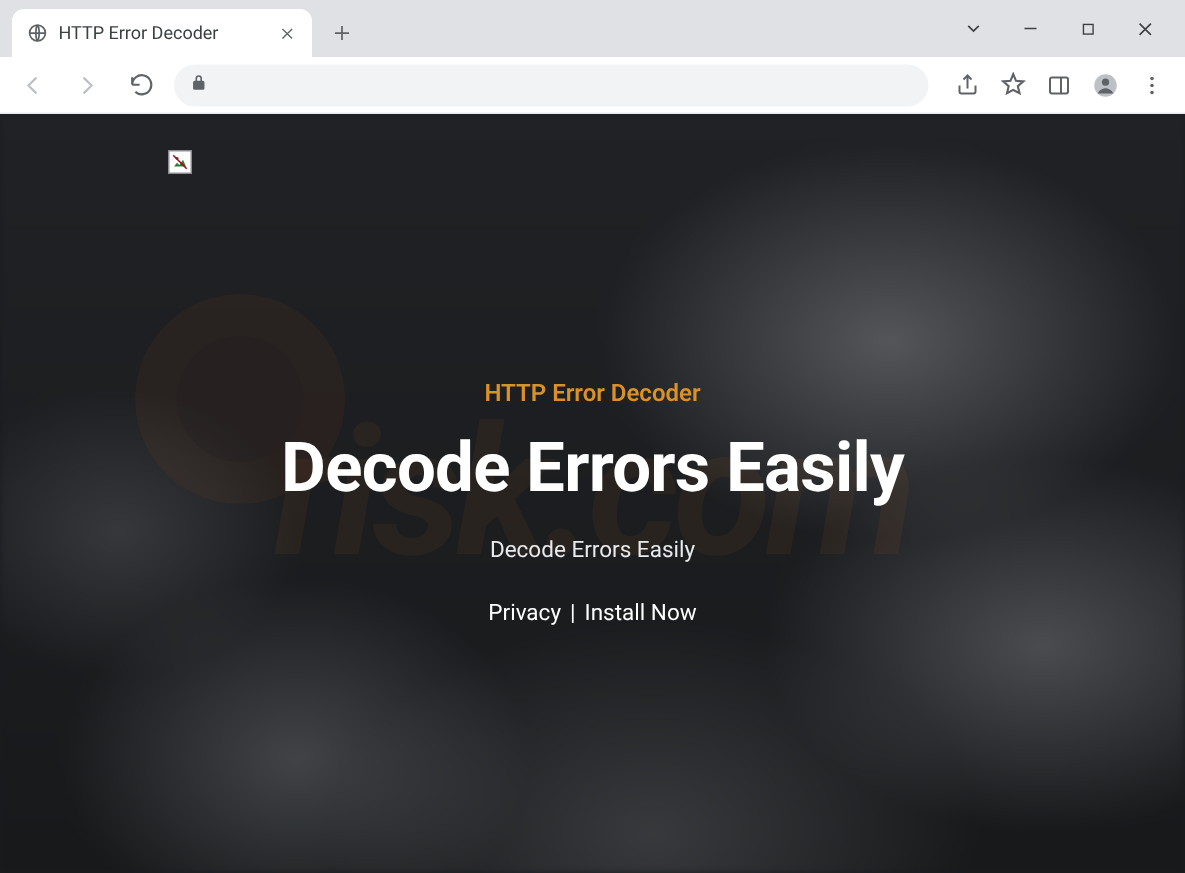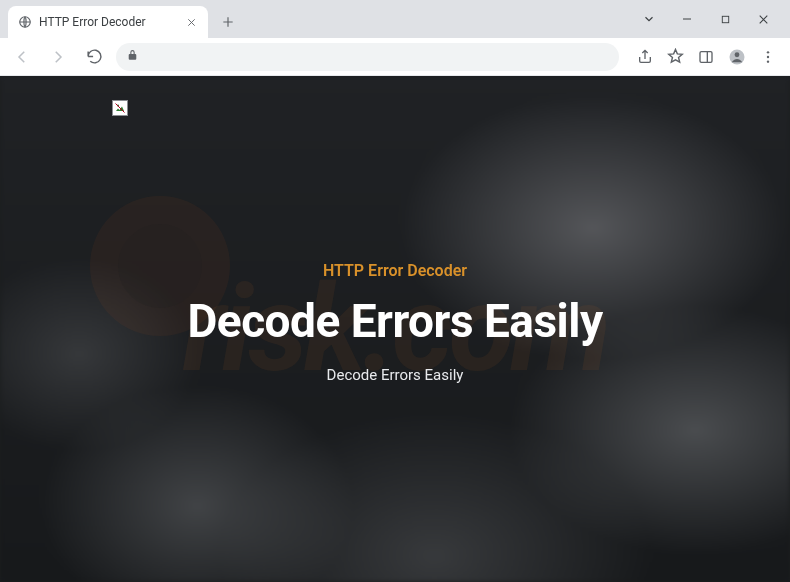--- a/index.html
+++ b/index.html
@@ -273,14 +273,19 @@
         <path fill="#2e7d32" d="M4 18l4-5 3 3 5-7 4 9z"></path>
         <circle cx="8" cy="7" r="2" fill="#2e7d32"></circle>
         <path d="M3 3l18 18" stroke="#b00020" stroke-width="2"></path>
       </svg>
   </div>
 
   <div class="content">
     <div class="eyebrow">HTTP Error Decoder</div>
     <div class="headline">Decode Errors Easily</div>
     <div class="subhead">Decode Errors Easily</div>
+    <div class="links">
+      <a>Privacy</a>
+      <span class="sep">|</span>
+      <a>Install Now</a>
+    </div>
   </div>
 </div>
 
 </body></html>

